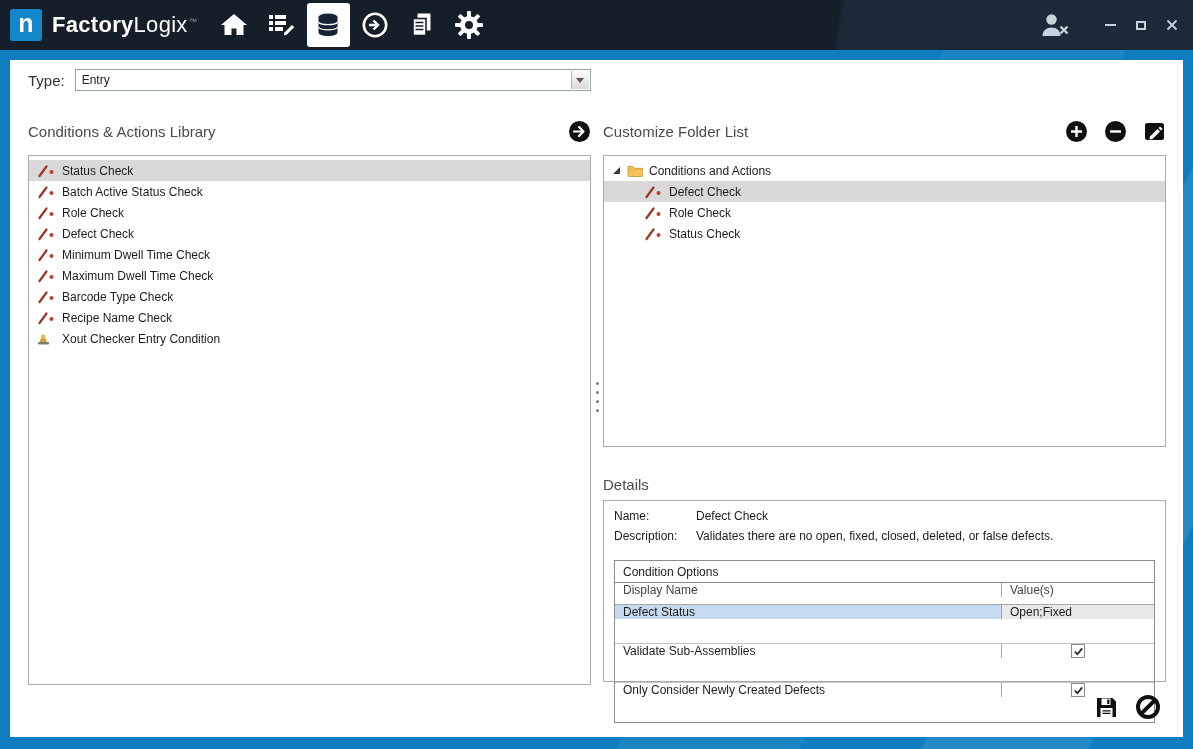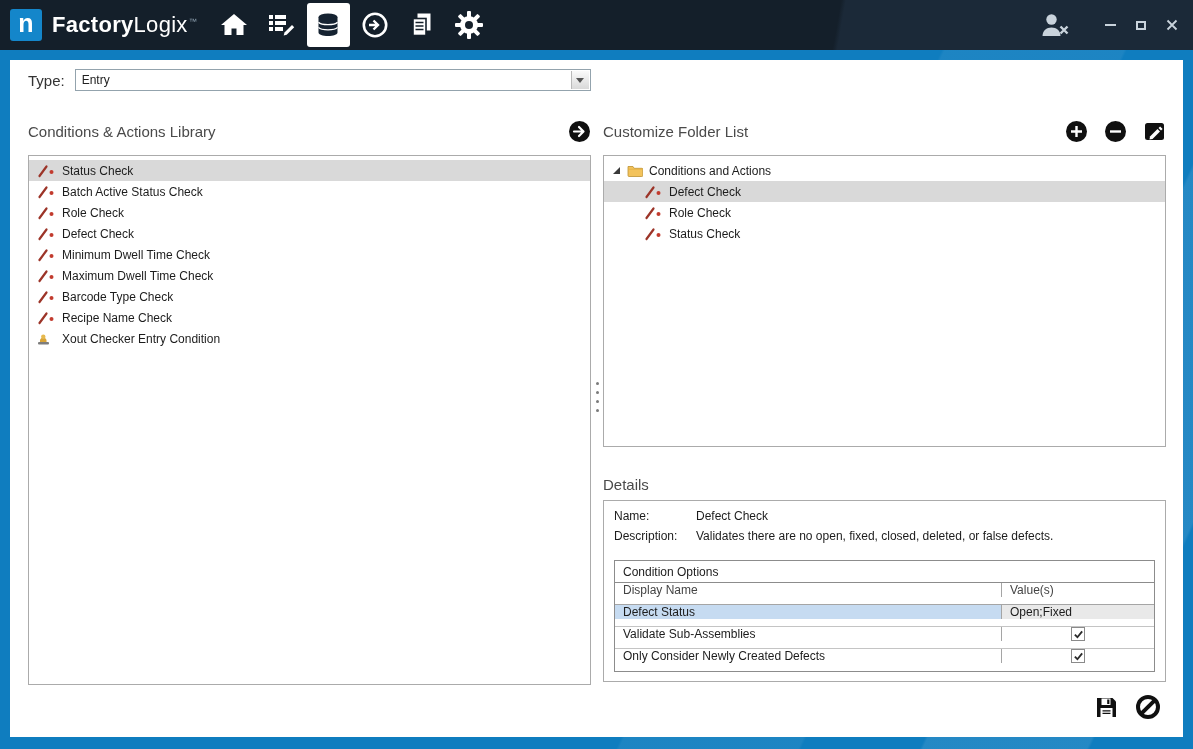--- a/index.html
+++ b/index.html
@@ -68,21 +68,21 @@
 
   
   .details-title{position:absolute;left:593px;top:416px}
   .details-box{position:absolute;left:593px;top:440px;width:563px;height:182px;border:1px solid #ababab;padding:8px 10px;background:#fff}
   .kv{display:flex;font-size:12px;margin-bottom:5px;line-height:15px}
   .kv .k{width:82px;flex:none}
   .options-table{border:1px solid #8c8c8c;margin-top:16px}
   .ot-title{height:22px;line-height:22px;padding-left:8px;font-size:12px;color:#222;border-bottom:1px solid #8c8c8c}
   .ot-headrow,.ot-row{display:flex;align-items:flex-start}
   .ot-headrow{height:22px;border-bottom:1px solid #a5a5a5}
-  .ot-row{height:22px;border-bottom:1px solid #c4c4c4}
+  .ot-row{height:39px;border-bottom:1px solid #c4c4c4}
   .ot-row:last-child{border-bottom:0}
   .c-name{flex:1;display:flex;align-items:center;padding-left:8px;font-size:12px;border-right:1px solid #a5a5a5}
   .c-val{width:152px;flex:none;display:flex;align-items:center;padding-left:8px;font-size:12px}
   .ot-headrow .c-name,.ot-headrow .c-val{color:#444}
   .ot-row.rsel .c-name{background:#c6dbf1}
   .ot-row.rsel .c-val{background:#e9e9e9}
   .c-val.center{justify-content:center;padding-left:0}
   .cb{width:14px;height:14px;border:1px solid #8a8a8a;background:#fff;display:flex;align-items:center;justify-content:center}
 
   .footer{position:absolute;right:22px;top:634px;display:flex;gap:16px;align-items:center}

